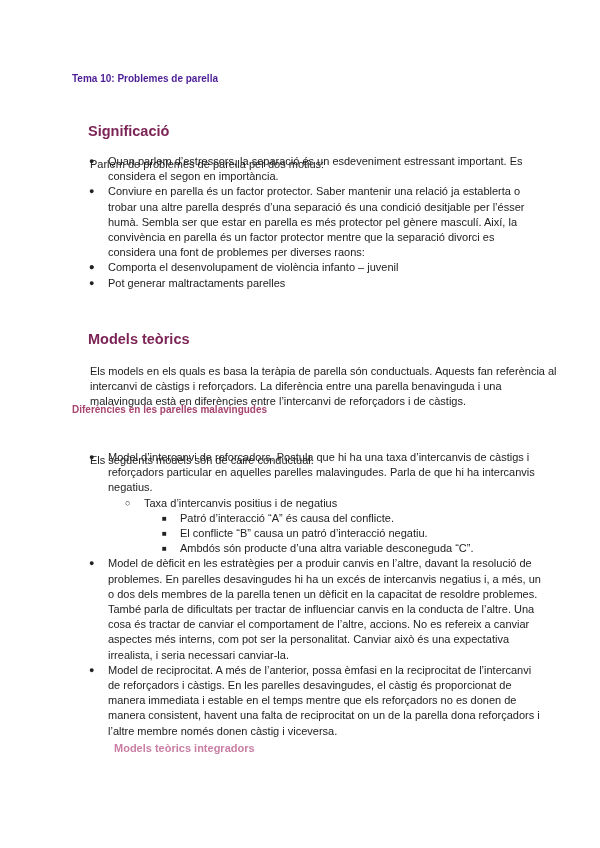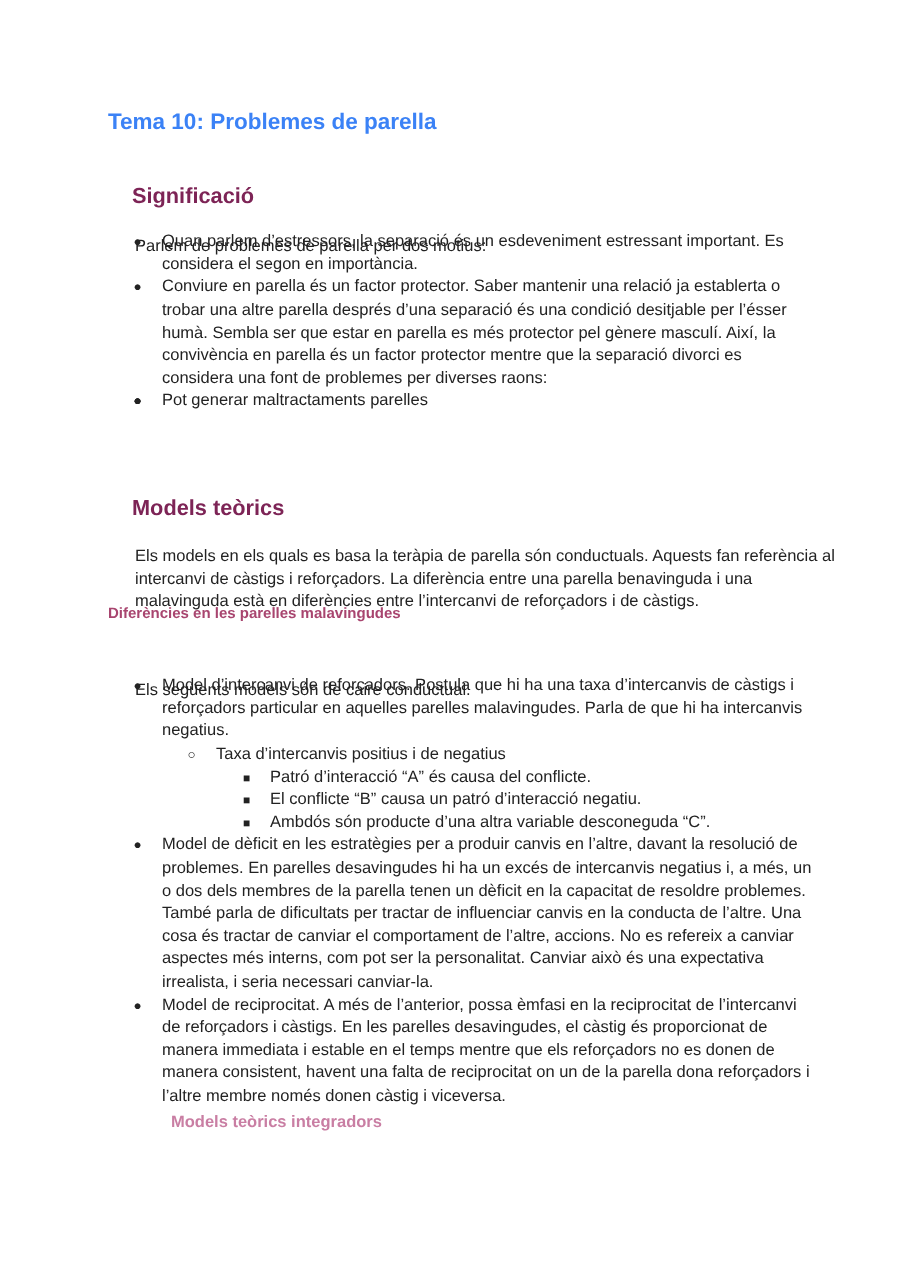--- a/index.html
+++ b/index.html
@@ -1,19 +1,19 @@
 <!DOCTYPE html>
 <html><head>
 <meta charset="utf-8">
 <style>
   html, body { margin: 0; padding: 0; background: #ffffff; }
   body { width: 600px; height: 848px; overflow: hidden; position: relative;
          font-family: "Liberation Sans", sans-serif; color: #222222; }
   .page { position: absolute; left: 0; top: 0; width: 600px; height: 848px; }
-  .title { position: absolute; left: 72px; top: 73px; font-size: 15px; font-weight: bold; color: #3b82f6; margin: 0; }
+  .title { position: absolute; left: 72px; top: 73px; font-size: 10px; font-weight: bold; color: #4c1d95; margin: 0; }
   .h2 { position: absolute; left: 72px; font-size: 14.5px; font-weight: bold; color: #7d2456; margin: 16px; }
   .h3 { position: absolute; left: 72px; font-size: 10px; font-weight: bold; color: #a8456f; margin: 0; }
   .h4 { position: absolute; left: 90px; font-size: 11px; font-weight: bold; color: #c97ea3; margin: 0; padding-left: 24px; }
   .para { position: absolute; left: 72px; width: 470px; font-size: 11px; line-height: 15.2px; margin: 18px; }
   ul { list-style: none; margin: 0; padding: 0; }
   .blist { position: absolute; left: 72px; width: 470px; font-size: 11px; line-height: 15.2px; }
   .blist > li { position: relative; padding-left: 36px; }
   .blist > li > .marker { position: absolute; left: 17px; top: 0; font-size: 9px; }
   .sub1 > li { position: relative; padding-left: 36px; margin-left: 0; }
   .sub1 > li > .marker { position: absolute; left: 17px; top: 0; font-size: 9px; }
@@ -28,21 +28,21 @@
   <h1 class="title">Tema 10: Problemes de parella</h1>
 
   <h2 class="h2" style="top:107px;">Significació</h2>
 
   <p class="para" style="top:139px;">Parlem de problemes de parella per dos motius:</p>
 
   <ul class="blist" style="top:154px;">
     <li><span class="marker">●</span><span>Quan parlem d’estressors, la separació és un esdeveniment estressant important. Es considera el segon en importància.</span></li>
     <li><span class="marker">●</span><span>Conviure en parella és un factor protector. Saber mantenir una relació ja establerta o trobar una altre parella després d’una separació és una condició desitjable per l’ésser humà. Sembla ser que estar en parella es més protector pel gènere masculí. Així, la convivència en parella és un factor protector mentre que la separació divorci es considera una font de problemes per diverses raons:</span></li>
     <li><span class="marker">●</span></li>
-    <li><span class="marker">●</span></li>
+    <li><span class="marker">●</span><span>Comporta el desenvolupament de violència infanto – juvenil</span></li>
     <li><span class="marker">●</span><span>Pot generar maltractaments parelles</span></li>
   </ul>
 
   <h2 class="h2" style="top:315px;">Models teòrics</h2>
 
   <p class="para" style="top:346px;">Els models en els quals es basa la teràpia de parella són conductuals. Aquests fan referència al intercanvi de càstigs i reforçadors. La diferència entre una parella benavinguda i una malavinguda està en diferències entre l’intercanvi de reforçadors i de càstigs.</p>
 
   <h3 class="h3" style="top:404px;">Diferències en les parelles malavingudes</h3>
 
   <p class="para" style="top:435px;">Els següents models són de caire conductual.</p>

